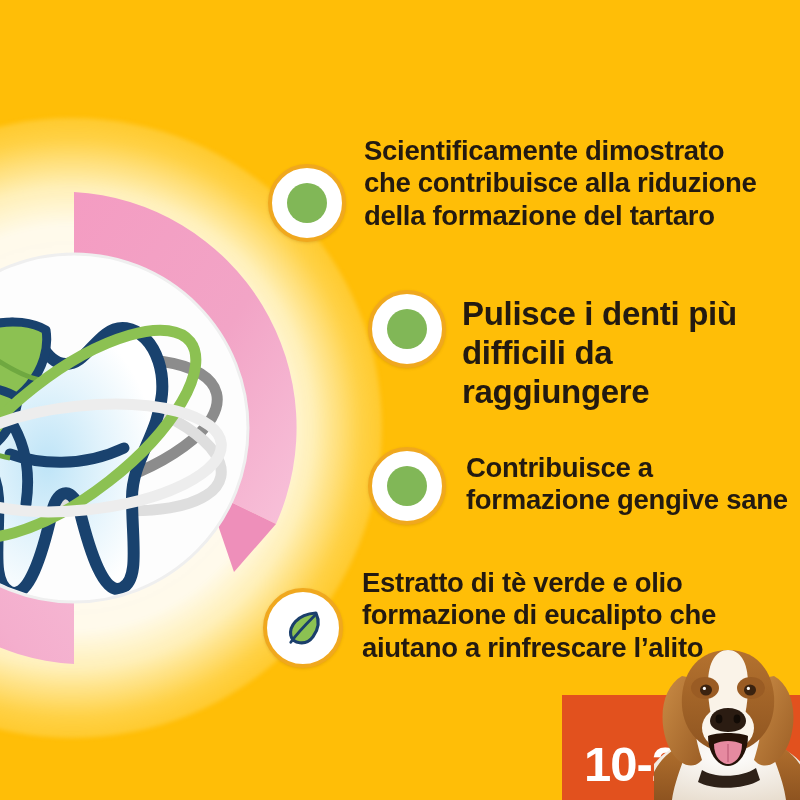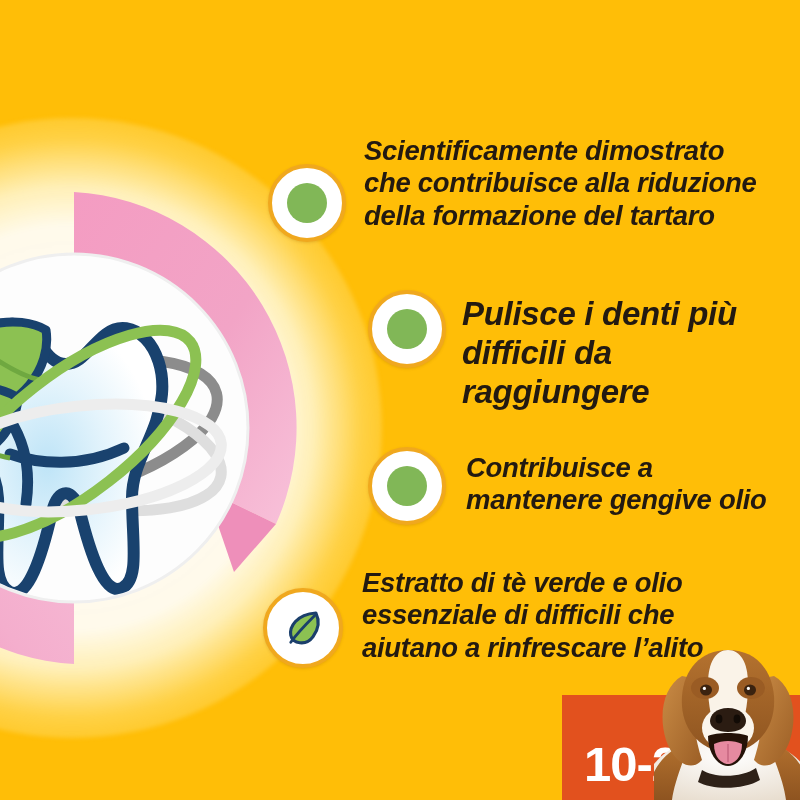--- a/index.html
+++ b/index.html
@@ -70,21 +70,20 @@
   #b4{left:263px;top:588px;width:80px;height:80px;}
 
   
   .benefit{
     position:absolute;
     color:#231A11;
     font-weight:bold;
     letter-spacing:-0.3px;
     line-height:1.18;
     white-space:pre-line;
-    font-style:italic;
   }
   #t1{left:364px;top:135px;font-size:27.5px;}
   #t2{left:462px;top:295px;font-size:33px;}
   #t3{left:466px;top:452px;font-size:27.5px;}
   #t4{left:362px;top:567px;font-size:27.5px;}
 
   
   .weight-badge{
     position:absolute;
     left:562px;top:695px;
@@ -221,23 +220,23 @@
       <path d="M 48 14 C 36 26 24 38 14 52" fill="none" stroke="#1B3F6B" stroke-width="4" stroke-linecap="round"></path>
     </svg>
   </div>
 
   <div id="t1" class="benefit">Scientificamente dimostrato
 che contribuisce alla riduzione
 della formazione del tartaro</div>
   <div id="t2" class="benefit">Pulisce i denti più
 difficili da raggiungere</div>
   <div id="t3" class="benefit">Contribuisce a
-mantenere gengive olio</div>
+formazione gengive sane</div>
   <div id="t4" class="benefit">Estratto di tè verde e olio
-essenziale di difficili che
+formazione di eucalipto che
 aiutano a rinfrescare l’alito</div>
 
   <div class="weight-badge">
     <div class="wtxt">
       <span class="num">10-25</span><span class="unit">kg</span>
     </div>
   </div>
 
   <div class="dog">
     <svg viewBox="0 0 160 168" xmlns="http://www.w3.org/2000/svg">

